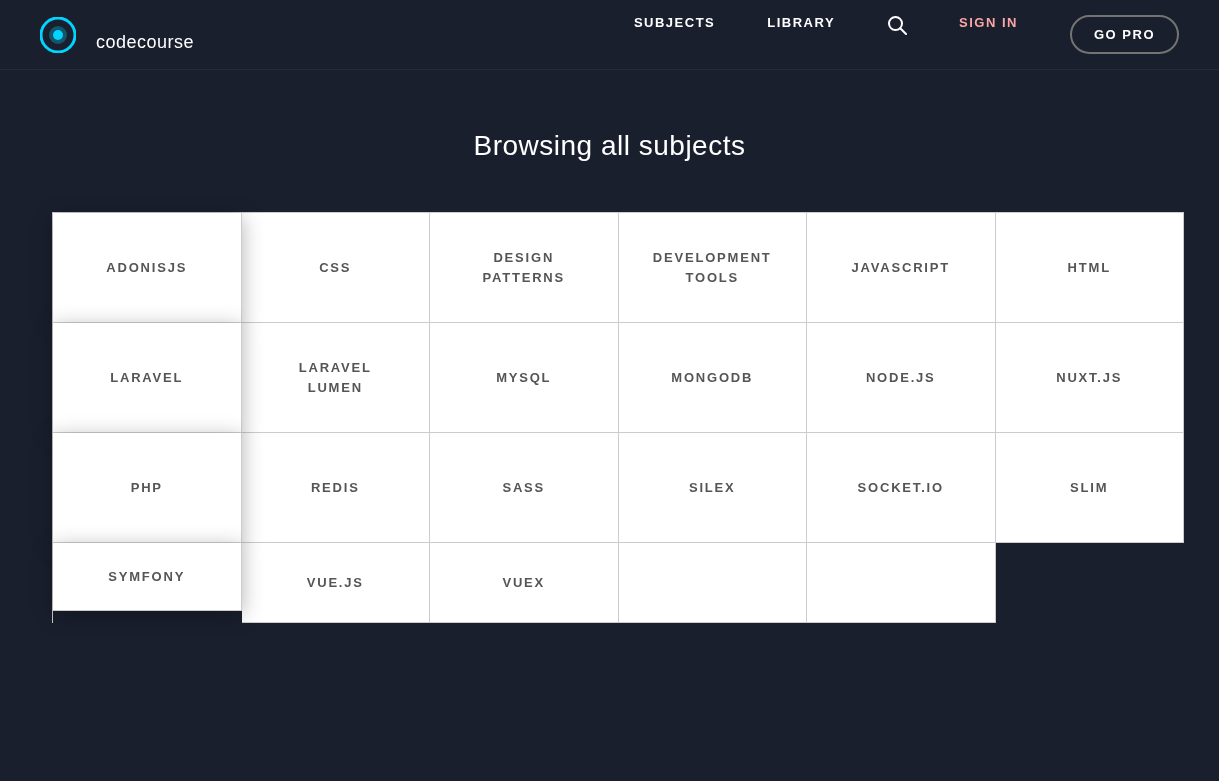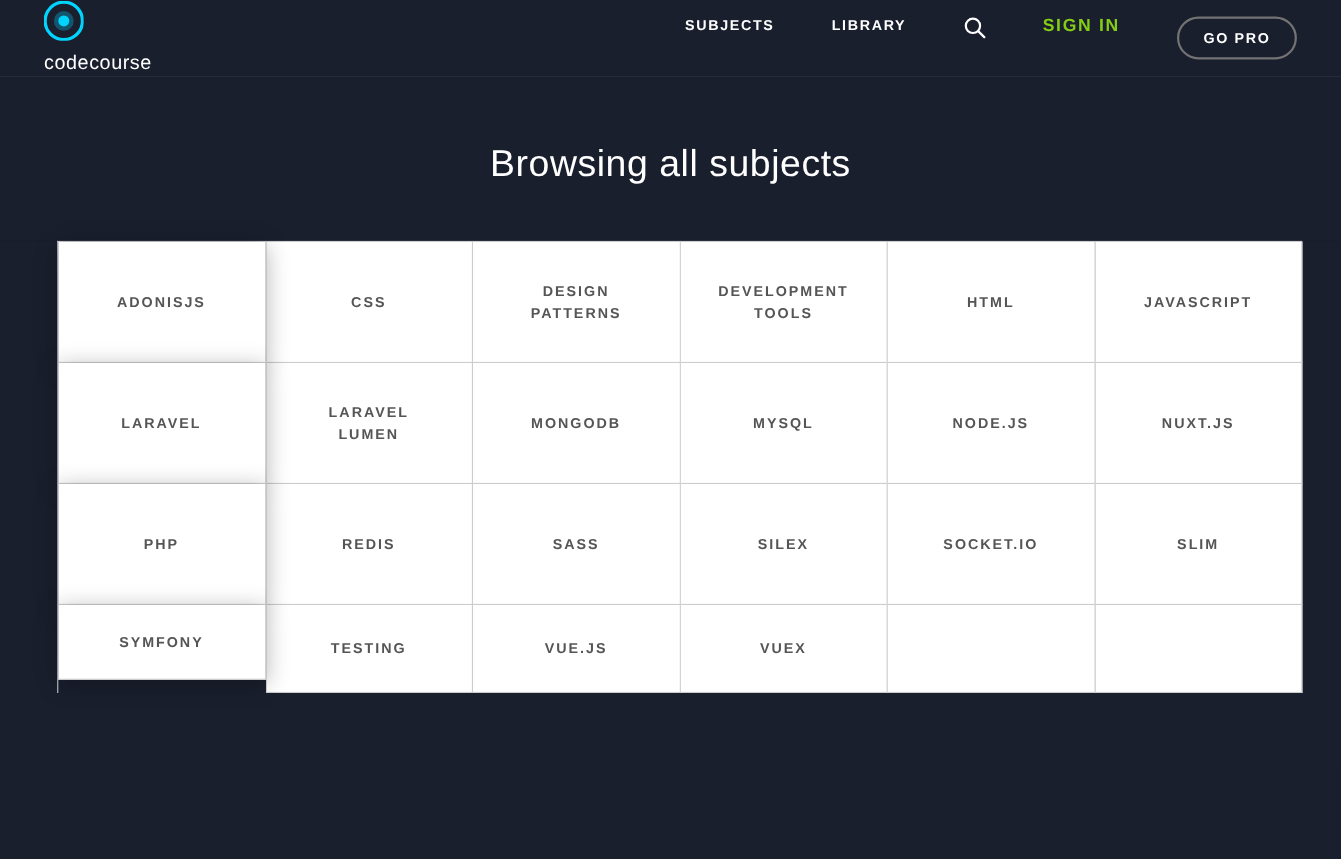--- a/index.html
+++ b/index.html
@@ -21,24 +21,23 @@
       display: flex;
       align-items: center;
       justify-content: space-between;
       padding: 0 40px;
       height: 70px;
       border-bottom: 1px solid #252b3b;
     }
 
     .logo-area {
       display: flex;
-      align-items: flex-start;
-      gap: 10px;
-      cursor: pointer;
-      flex-direction: column;
+      align-items: flex-end;
+      gap: 20px;
+      cursor: pointer;
     }
 
     .logo-icon {
       width: 36px;
       height: 36px;
     }
 
     .logo-text {
       color: #ffffff;
       font-size: 18px;
@@ -63,22 +62,22 @@
     }
 
     .search-icon-btn {
       color: #ffffff;
       cursor: pointer;
       display: flex;
       align-items: center;
     }
 
     .sign-in-link {
-      color: #84cc16;
-      font-size: 16px;
+      color: #fca5a5;
+      font-size: 13px;
       font-weight: 700;
       letter-spacing: 1.5px;
       text-transform: uppercase;
       cursor: pointer;
     }
 
     .go-pro-btn {
       border: 2px solid #737373;
       color: #ffffff;
       background: transparent;
@@ -93,21 +92,21 @@
 
     
     .hero {
       background-color: #1a1f2e;
       text-align: center;
       padding: 60px 40px 50px;
     }
 
     .hero-title {
       color: #ffffff;
-      font-size: 34px;
+      font-size: 28px;
       font-weight: 400;
       letter-spacing: 0.5px;
     }
 
     
     .grid-container {
       background-color: #1a1f2e;
       padding: 0 35px 0 52px;
     }
 
@@ -185,36 +184,36 @@
       <div class="grid-cell">
         <span class="cell-label">CSS</span>
       </div>
       <div class="grid-cell">
         <span class="cell-label">DESIGN<br>PATTERNS</span>
       </div>
       <div class="grid-cell">
         <span class="cell-label">DEVELOPMENT<br>TOOLS</span>
       </div>
       <div class="grid-cell">
+        <span class="cell-label">JAVASCRIPT</span>
+      </div>
+      <div class="grid-cell">
         <span class="cell-label">HTML</span>
-      </div>
-      <div class="grid-cell">
-        <span class="cell-label">JAVASCRIPT</span>
       </div>
       <div class="grid-cell elevated">
         <span class="cell-label">LARAVEL</span>
       </div>
       <div class="grid-cell">
         <span class="cell-label">LARAVEL<br>LUMEN</span>
       </div>
       <div class="grid-cell">
+        <span class="cell-label">MYSQL</span>
+      </div>
+      <div class="grid-cell">
         <span class="cell-label">MONGODB</span>
-      </div>
-      <div class="grid-cell">
-        <span class="cell-label">MYSQL</span>
       </div>
       <div class="grid-cell">
         <span class="cell-label">NODE.JS</span>
       </div>
       <div class="grid-cell">
         <span class="cell-label">NUXT.JS</span>
       </div>
       <div class="grid-cell elevated">
         <span class="cell-label">PHP</span>
       </div>
@@ -228,23 +227,20 @@
         <span class="cell-label">SILEX</span>
       </div>
       <div class="grid-cell">
         <span class="cell-label">SOCKET.IO</span>
       </div>
       <div class="grid-cell">
         <span class="cell-label">SLIM</span>
       </div>
       <div class="grid-cell elevated" style="height: 68px;">
         <span class="cell-label">SYMFONY</span>
-      </div>
-      <div class="grid-cell" style="height: 80px;">
-        <span class="cell-label">TESTING</span>
       </div>
       <div class="grid-cell" style="height: 80px;">
         <span class="cell-label">VUE.JS</span>
       </div>
       <div class="grid-cell" style="height: 80px; justify-content: center;">
         <span class="cell-label">VUEX</span>
       </div>
       <div class="grid-cell" style="height: 80px;"></div>
       <div class="grid-cell" style="height: 80px;"></div>
     </div>

